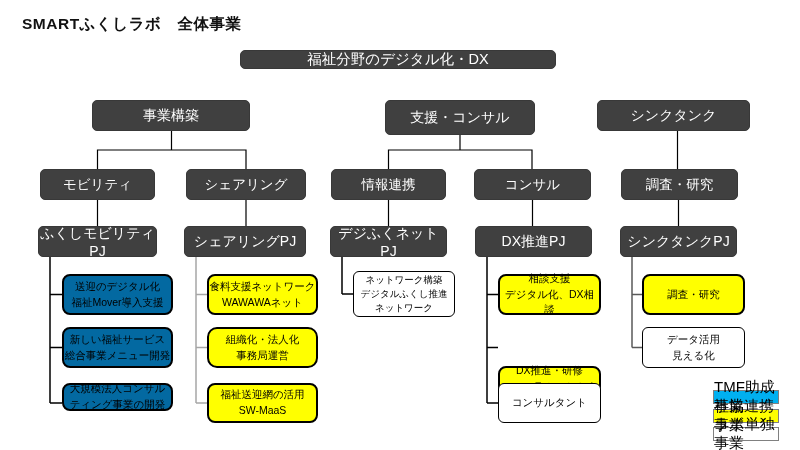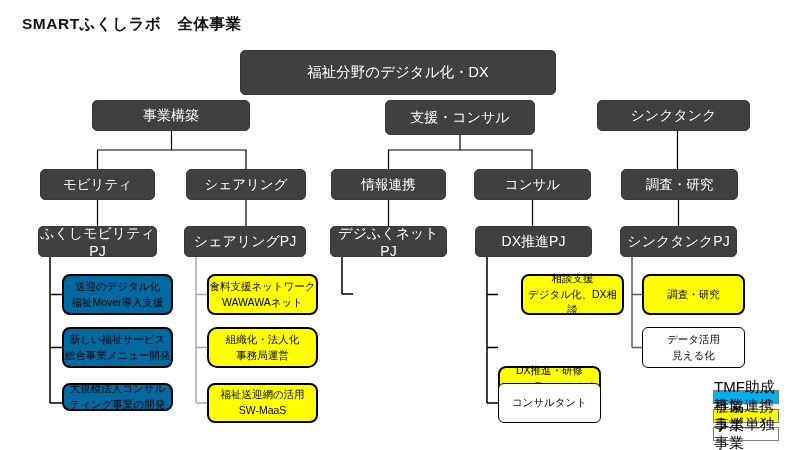--- a/index.html
+++ b/index.html
@@ -71,21 +71,21 @@
 
     <path d="M97.5 200 V226 M246 200 V226 M388.5 200 V226 M532.5 200 V226 M678.5 200 V226" stroke="#000000" stroke-width="1.2" fill="none"></path>
 
     <path d="M50 257 V403 M50 294.5 H62 M50 347.5 H62 M50 403 H62" stroke="#000000" stroke-width="1.5" fill="none"></path>
     <path d="M196 257 V403 M196 294.5 H207 M196 347.5 H207 M196 403 H207" stroke="#A6A6A6" stroke-width="1.5" fill="none"></path>
     <path d="M342 257 V294 M342 294 H353" stroke="#000000" stroke-width="1.5" fill="none"></path>
     <path d="M487 257 V403 M487 294.5 H498 M487 347.5 H498 M487 403 H498" stroke="#000000" stroke-width="1.5" fill="none"></path>
     <path d="M632 257 V347.5 M632 294.5 H642 M632 347.5 H642" stroke="#595959" stroke-width="1.5" fill="none"></path>
   </svg>
 
-  <div class="node dark l1" style="left:240px; top:50px; width:316px; height:45px;">福祉分野のデジタル化・DX</div>
+  <div class="node dark l1" style="left:240px; top:50px; width:316px; height:19px;">福祉分野のデジタル化・DX</div>
 
   <div class="node dark l2" style="left:92px;  top:100px; width:158px; height:31px;">事業構築</div>
   <div class="node dark l2" style="left:385px; top:100px; width:150px; height:35px;">支援・コンサル</div>
   <div class="node dark l2" style="left:597px; top:100px; width:153px; height:31px;">シンクタンク</div>
 
   <div class="node dark l3" style="left:40px;  top:169px; width:115px; height:31px;">モビリティ</div>
   <div class="node dark l3" style="left:186px; top:169px; width:120px; height:31px;">シェアリング</div>
   <div class="node dark l3" style="left:331px; top:169px; width:115px; height:31px;">情報連携</div>
   <div class="node dark l3" style="left:474px; top:169px; width:117px; height:31px;">コンサル</div>
   <div class="node dark l3" style="left:621px; top:169px; width:117px; height:31px;">調査・研究</div>
@@ -103,22 +103,25 @@
   <div class="node leaf tmf" style="left:62px; top:383px; width:111px; height:28px;">大規模法人コンサル
 ティング事業の開発</div>
 
   <div class="node leaf shakyo" style="left:207px; top:274px; width:111px; height:41px;">食料支援ネットワーク
 WAWAWAネット</div>
   <div class="node leaf shakyo" style="left:207px; top:327px; width:111px; height:41px;border-radius:10px;">組織化・法人化
 事務局運営</div>
   <div class="node leaf shakyo" style="left:207px; top:383px; width:111px; height:40px;">福祉送迎網の活用
 SW-MaaS</div>
 
+  <div class="node leaf lab small" style="left:353px; top:271px; width:102px; height:46px;">ネットワーク構築
+デジタルふくし推進
+ネットワーク</div>
 
-  <div class="node leaf shakyo" style="left:521px; top:274px; width:103px; height:41px;">相談支援
+  <div class="node leaf shakyo" style="left:498px; top:274px; width:103px; height:41px;">相談支援
 デジタル化、DX相談</div>
   <div class="node leaf shakyo" style="left:498px; top:327px; width:103px; height:41px;margin-top:39px;">DX推進・研修
 フォーラム、セミナー</div>
   <div class="node leaf lab" style="left:498px; top:383px; width:103px; height:40px;">コンサルタント</div>
 
   <div class="node leaf shakyo" style="left:642px; top:274px; width:103px; height:41px;">調査・研究</div>
   <div class="node leaf lab" style="left:642px; top:327px; width:103px; height:41px;">データ活用
 見える化</div>
 
   <div class="legend">

